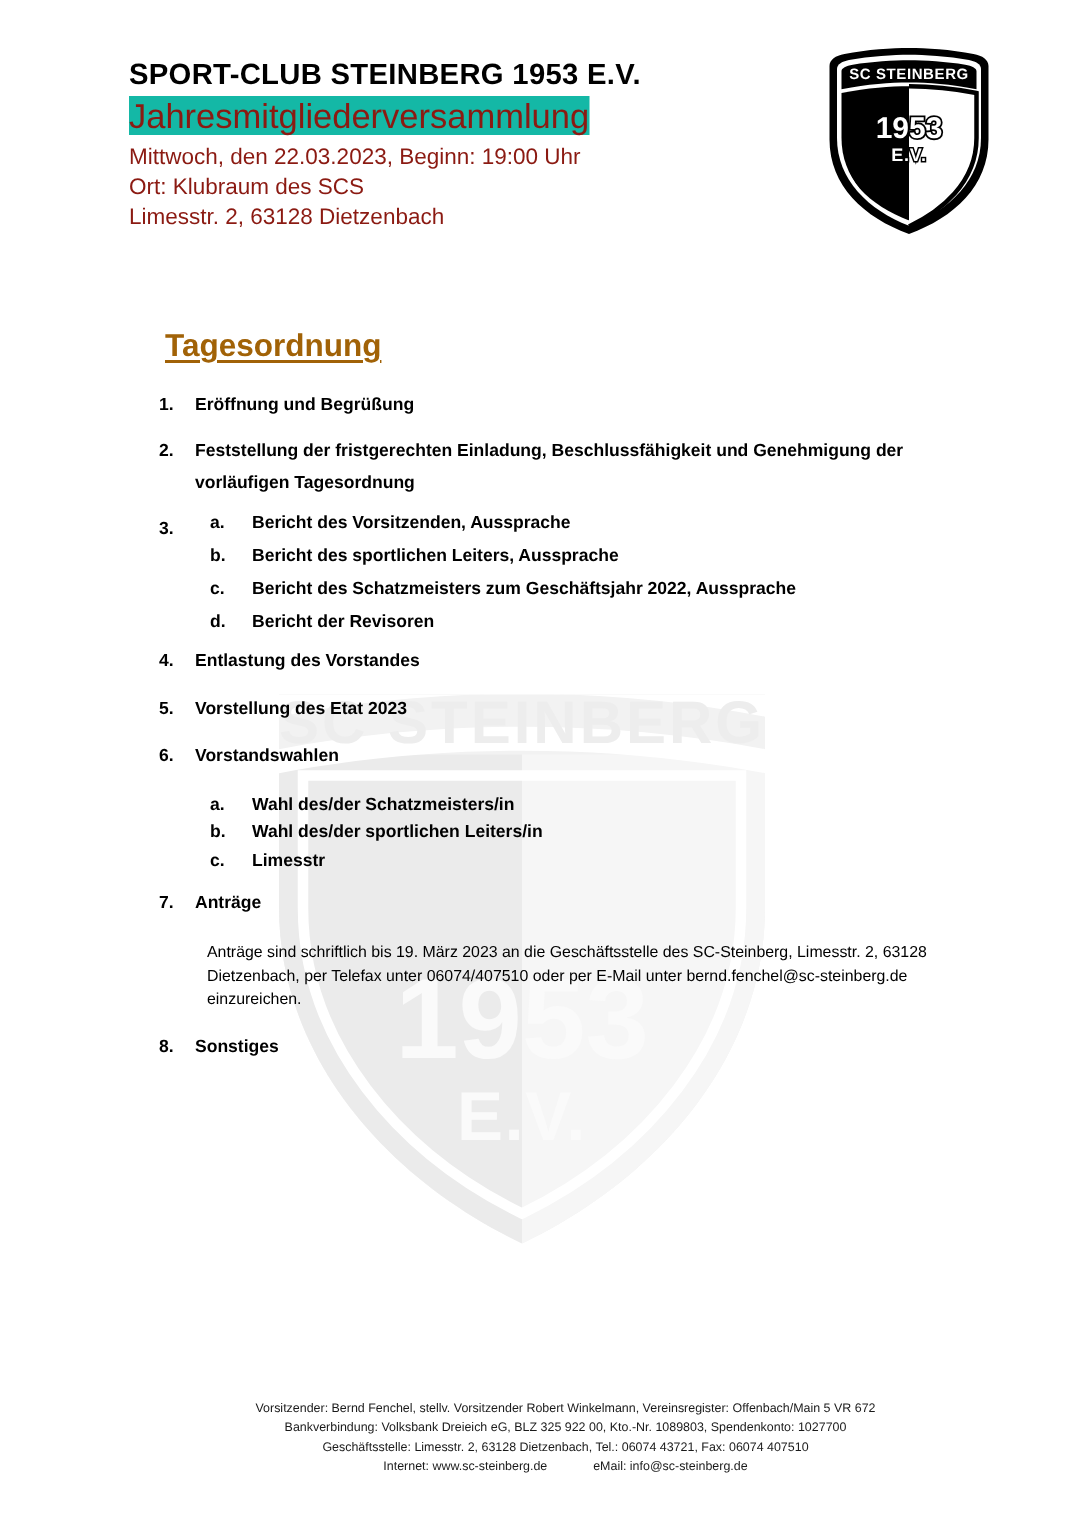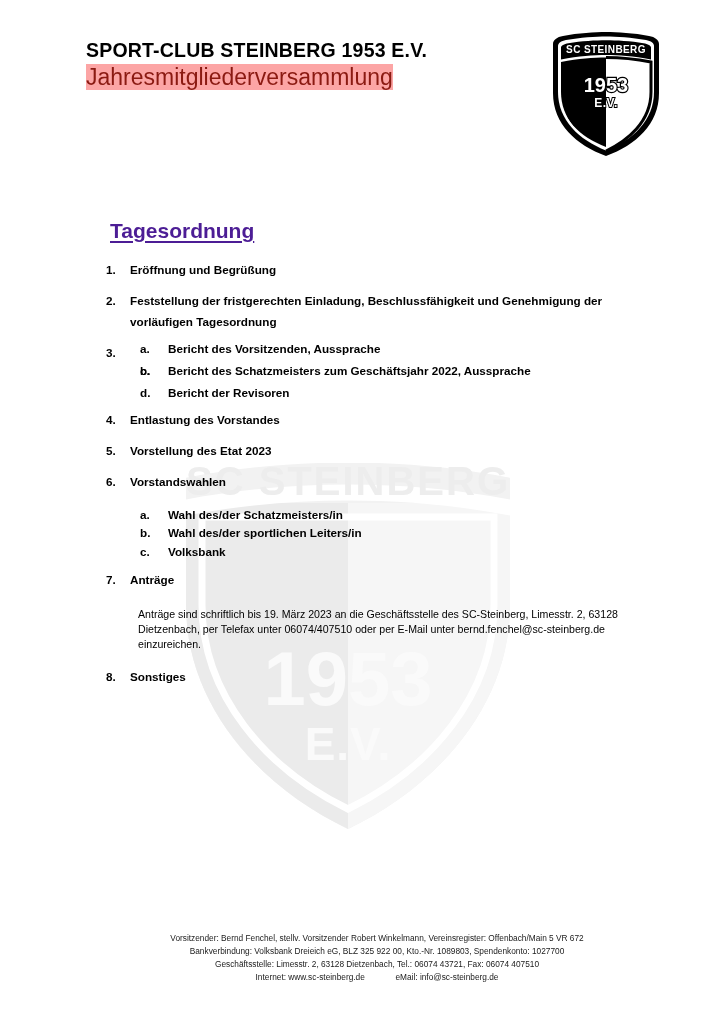--- a/index.html
+++ b/index.html
@@ -51,21 +51,21 @@
     white-space: nowrap;
   }
   #meeting-title-wrap {
     margin-top: 2px;
     line-height: 1.0;
   }
   #meeting-title {
     display: inline;
     font-size: 23px;
     color: #8B1A12;
-    background: #fca5a5;
+    background: #14b8a6;
     line-height: 1.18;
     white-space: nowrap;
     box-decoration-break: clone;
     -webkit-box-decoration-break: clone;
   }
   .header-line {
     font-size: 15px;
     color: #8B1A12;
     line-height: 1.35;
     white-space: nowrap;
@@ -83,21 +83,21 @@
 
   
   #agenda-heading {
     position: absolute;
     left: 110px;
     top: 219px;
     font-size: 21px;
     font-weight: bold;
     text-decoration: underline;
     text-underline-offset: 3px;
-    color: #4c1d95;
+    color: #a16207;
   }
 
   #agenda {
     position: absolute;
     left: 100px;
     top: 260px;
     width: 560px;
     font-size: 11.7px;
     font-weight: bold;
     color: #000000;
@@ -204,20 +204,25 @@
     <text x="170" y="305" text-anchor="middle" font-family="'Liberation Sans', sans-serif" font-size="46" font-weight="bold" fill="#FAFAFA" letter-spacing="1">E.V.</text>
   </svg>
 </div>
 
 <div id="page">
 
   <div id="letterhead">
     <div id="club-title">SPORT-CLUB STEINBERG 1953 E.V.</div>
     <div id="meeting-title-wrap">
       <span id="meeting-title">Jahresmitgliederversammlung</span>
+    </div>
+    <div id="header-lines">
+      <div class="header-line">Mittwoch, den 22.03.2023, Beginn: 19:00 Uhr</div>
+      <div class="header-line">Ort: Klubraum des SCS</div>
+      <div class="header-line">Limesstr. 2, 63128 Dietzenbach</div>
     </div>
   </div>
 
   <div id="logo">
     <svg viewBox="0 0 122 130" width="122" height="130" aria-hidden="true">
       <defs>
         <clipPath id="logo-clip">
           <path d="M10,20 L112,20 L112,66 C112,96 90,116 61,127 C32,116 10,96 10,66 Z"></path>
         </clipPath>
         <clipPath id="logo-inner-clip">
@@ -263,20 +268,21 @@
 
       <li class="spaced-sub">
         <span class="num">3.</span>
         <ol class="lvl2">
           <li>
             <span class="num">a.</span>
             <span class="txt">Bericht des Vorsitzenden, Aussprache</span>
           </li>
           <li>
             <span class="num">b.</span>
+            <span class="txt">Bericht des sportlichen Leiters, Aussprache</span>
           </li>
           <li>
             <span class="num">c.</span>
             <span class="txt">Bericht des Schatzmeisters zum Geschäftsjahr 2022, Aussprache</span>
           </li>
           <li>
             <span class="num">d.</span>
             <span class="txt">Bericht der Revisoren</span>
           </li>
         </ol>
@@ -299,21 +305,21 @@
           <li>
             <span class="num">a.</span>
             <span class="txt">Wahl des/der Schatzmeisters/in</span>
           </li>
           <li>
             <span class="num">b.</span>
             <span class="txt">Wahl des/der sportlichen Leiters/in</span>
           </li>
           <li>
             <span class="num">c.</span>
-            <span class="txt">Volksbank</span>
+            <span class="txt">Limesstr</span>
           </li>
         </ol>
       </li>
 
       <li>
         <span class="num">7.</span>
         <span class="txt">Anträge</span>
         <div id="antraege-para">Anträge sind schriftlich bis 19. März 2023 an die Geschäftsstelle des SC-Steinberg, Limesstr. 2, 63128 Dietzenbach, per Telefax unter 06074/407510 oder per E-Mail unter bernd.fenchel@sc-steinberg.de einzureichen.</div>
       </li>
 

